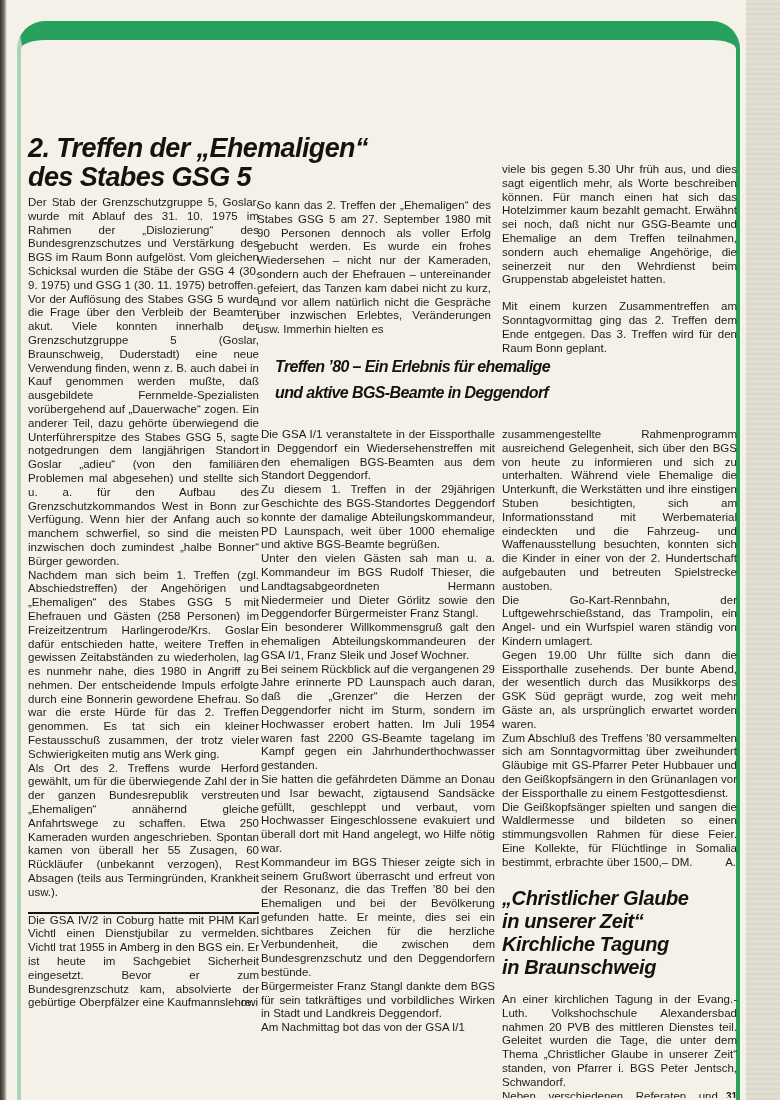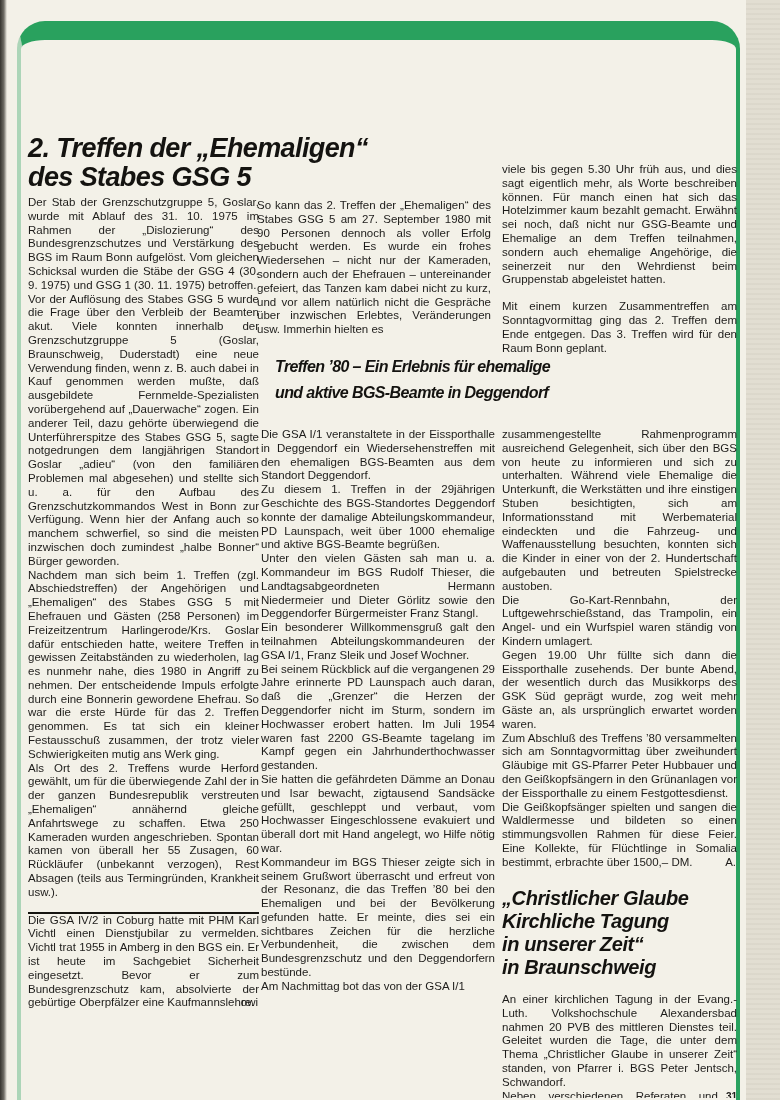--- a/index.html
+++ b/index.html
@@ -78,42 +78,43 @@
 
   <div class="headline h2">
     <div>Treffen ’80 – Ein Erlebnis für ehemalige</div>
     <div>und aktive BGS-Beamte in Deggendorf</div>
   </div>
 
   <div class="col a2colA">
     <p>Die GSA I/1 veranstaltete in der Eissporthalle in Deggendorf ein Wiedersehenstreffen mit den ehemaligen BGS-Beamten aus dem Standort Deggendorf.</p>
     <p>Zu diesem 1. Treffen in der 29jährigen Geschichte des BGS-Standortes Deggendorf konnte der damalige Abteilungskommandeur, PD Launspach, weit über 1000 ehemalige und aktive BGS-Beamte begrüßen.</p>
     <p>Unter den vielen Gästen sah man u. a. Kommandeur im BGS Rudolf Thieser, die Landtagsabgeordneten Hermann Niedermeier und Dieter Görlitz sowie den Deggendorfer Bürgermeister Franz Stangl.</p>
-    <p>Ein besonderer Willkommensgruß galt den teilnahmen Abteilungskommandeuren der GSA I/1, Franz Sleik und Josef Wochner.</p>
+    <p>Ein besonderer Willkommensgruß galt den ehemaligen Abteilungskommandeuren der GSA I/1, Franz Sleik und Josef Wochner.</p>
     <p>Bei seinem Rückblick auf die vergangenen 29 Jahre erinnerte PD Launspach auch daran, daß die „Grenzer“ die Herzen der Deggendorfer nicht im Sturm, sondern im Hochwasser erobert hatten. Im Juli 1954 waren fast 2200 GS-Beamte tagelang im Kampf gegen ein Jahrhunderthochwasser gestanden.</p>
     <p>Sie hatten die gefährdeten Dämme an Donau und Isar bewacht, zigtausend Sandsäcke gefüllt, geschleppt und verbaut, vom Hochwasser Eingeschlossene evakuiert und überall dort mit Hand angelegt, wo Hilfe nötig war.</p>
     <p>Kommandeur im BGS Thieser zeigte sich in seinem Grußwort überrascht und erfreut von der Resonanz, die das Treffen ’80 bei den Ehemaligen und bei der Bevölkerung gefunden hatte. Er meinte, dies sei ein sichtbares Zeichen für die herzliche Verbundenheit, die zwischen dem Bundesgrenzschutz und den Deggendorfern bestünde.</p>
+    <p>Bürgermeister Franz Stangl dankte dem BGS für sein tatkräftiges und vorbildliches Wirken in Stadt und Landkreis Deggendorf.</p>
     <p>Am Nachmittag bot das von der GSA I/1</p>
   </div>
 
   <div class="col a2colB">
     <p>zusammengestellte Rahmenprogramm ausreichend Gelegenheit, sich über den BGS von heute zu informieren und sich zu unterhalten. Während viele Ehemalige die Unterkunft, die Werkstätten und ihre einstigen Stuben besichtigten, sich am Informationsstand mit Werbematerial eindeckten und die Fahrzeug- und Waffenausstellung besuchten, konnten sich die Kinder in einer von der 2. Hundertschaft aufgebauten und betreuten Spielstrecke austoben.</p>
     <p>Die Go-Kart-Rennbahn, der Luftgewehrschießstand, das Trampolin, ein Angel- und ein Wurfspiel waren ständig von Kindern umlagert.</p>
     <p>Gegen 19.00 Uhr füllte sich dann die Eissporthalle zusehends. Der bunte Abend, der wesentlich durch das Musikkorps des GSK Süd geprägt wurde, zog weit mehr Gäste an, als ursprünglich erwartet worden waren.</p>
     <p>Zum Abschluß des Treffens ’80 versammelten sich am Sonntagvormittag über zweihundert Gläubige mit GS-Pfarrer Peter Hubbauer und den Geißkopfsängern in den Grünanlagen vor der Eissporthalle zu einem Festgottesdienst.</p>
     <p class="sig-p">
       <span>Die Geißkopfsänger spielten und sangen die Waldlermesse und bildeten so einen stimmungsvollen Rahmen für diese Feier. Eine Kollekte, für Flüchtlinge in Somalia bestimmt, erbrachte über 1500,– DM.</span>
       <span class="sig">A.</span>
     </p>
   </div>
 
   <div class="headline h4">
     <div>„Christlicher Glaube</div>
+    <div>in unserer Zeit“</div>
     <div>Kirchliche Tagung</div>
-    <div>in unserer Zeit“</div>
     <div>in Braunschweig</div>
   </div>
 
   <div class="col a4body">
     <p>An einer kirchlichen Tagung in der Evang.-Luth. Volkshochschule Alexandersbad nahmen 20 PVB des mittleren Dienstes teil. Geleitet wurden die Tage, die unter dem Thema „Christlicher Glaube in unserer Zeit“ standen, von Pfarrer i. BGS Peter Jentsch, Schwandorf.</p>
     <div class="last-row">
       <span class="stretch">Neben verschiedenen Referaten und</span>
       <span class="pagenum">31</span>
     </div>
   </div>

